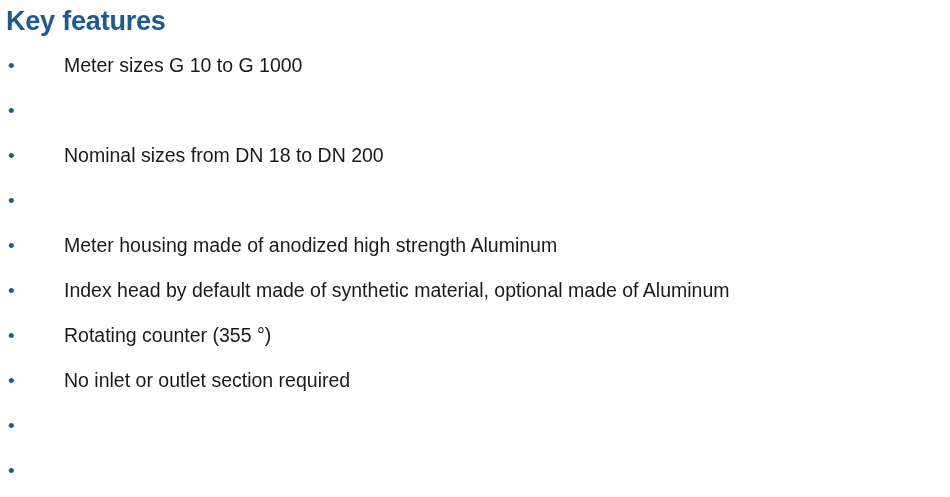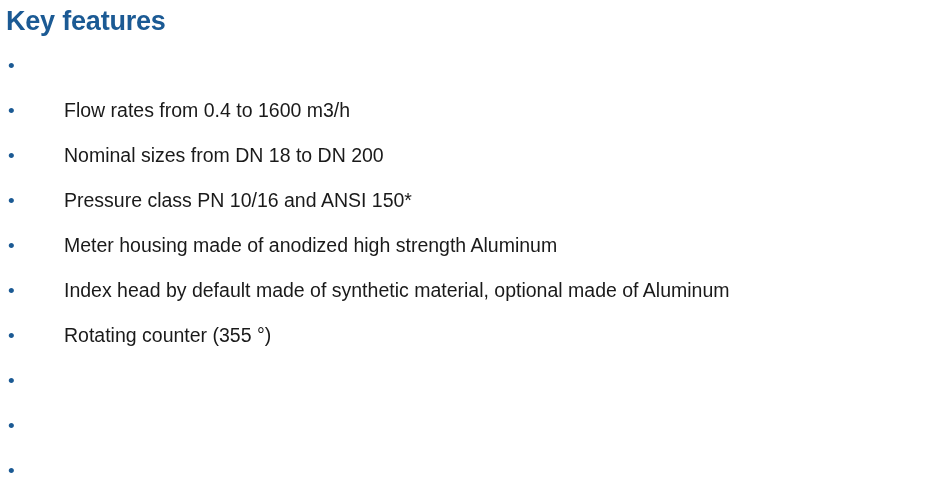--- a/index.html
+++ b/index.html
@@ -65,54 +65,54 @@
 <body>
 
 <div class="slide">
 
   <h1 class="slide-title">Key features</h1>
 
   <ul class="features">
 
     <li>
       <span class="bullet">•</span>
+      <span class="txt">Meter sizes G 10 to G 1000</span>
     </li>
 
     <li>
       <span class="bullet">•</span>
-      <span class="txt">Flow rates from 0.4 to 1600 m3/h</span>
     </li>
 
     <li>
       <span class="bullet">•</span>
       <span class="txt">Nominal sizes from DN 18 to DN 200</span>
     </li>
 
     <li>
       <span class="bullet">•</span>
-      <span class="txt">Pressure class PN 10/16 and ANSI 150*</span>
     </li>
 
     <li>
       <span class="bullet">•</span>
       <span class="txt">Meter housing made of anodized high strength Aluminum</span>
     </li>
 
     <li>
       <span class="bullet">•</span>
       <span class="txt">Index head by default made of synthetic material, optional made of Aluminum</span>
     </li>
 
     <li>
       <span class="bullet">•</span>
       <span class="txt">Rotating counter (355 °)</span>
     </li>
 
     <li>
       <span class="bullet">•</span>
+      <span class="txt">No inlet or outlet section required</span>
     </li>
 
     <li>
       <span class="bullet">•</span>
     </li>
 
     <li>
       <span class="bullet">•</span>
     </li>
 

